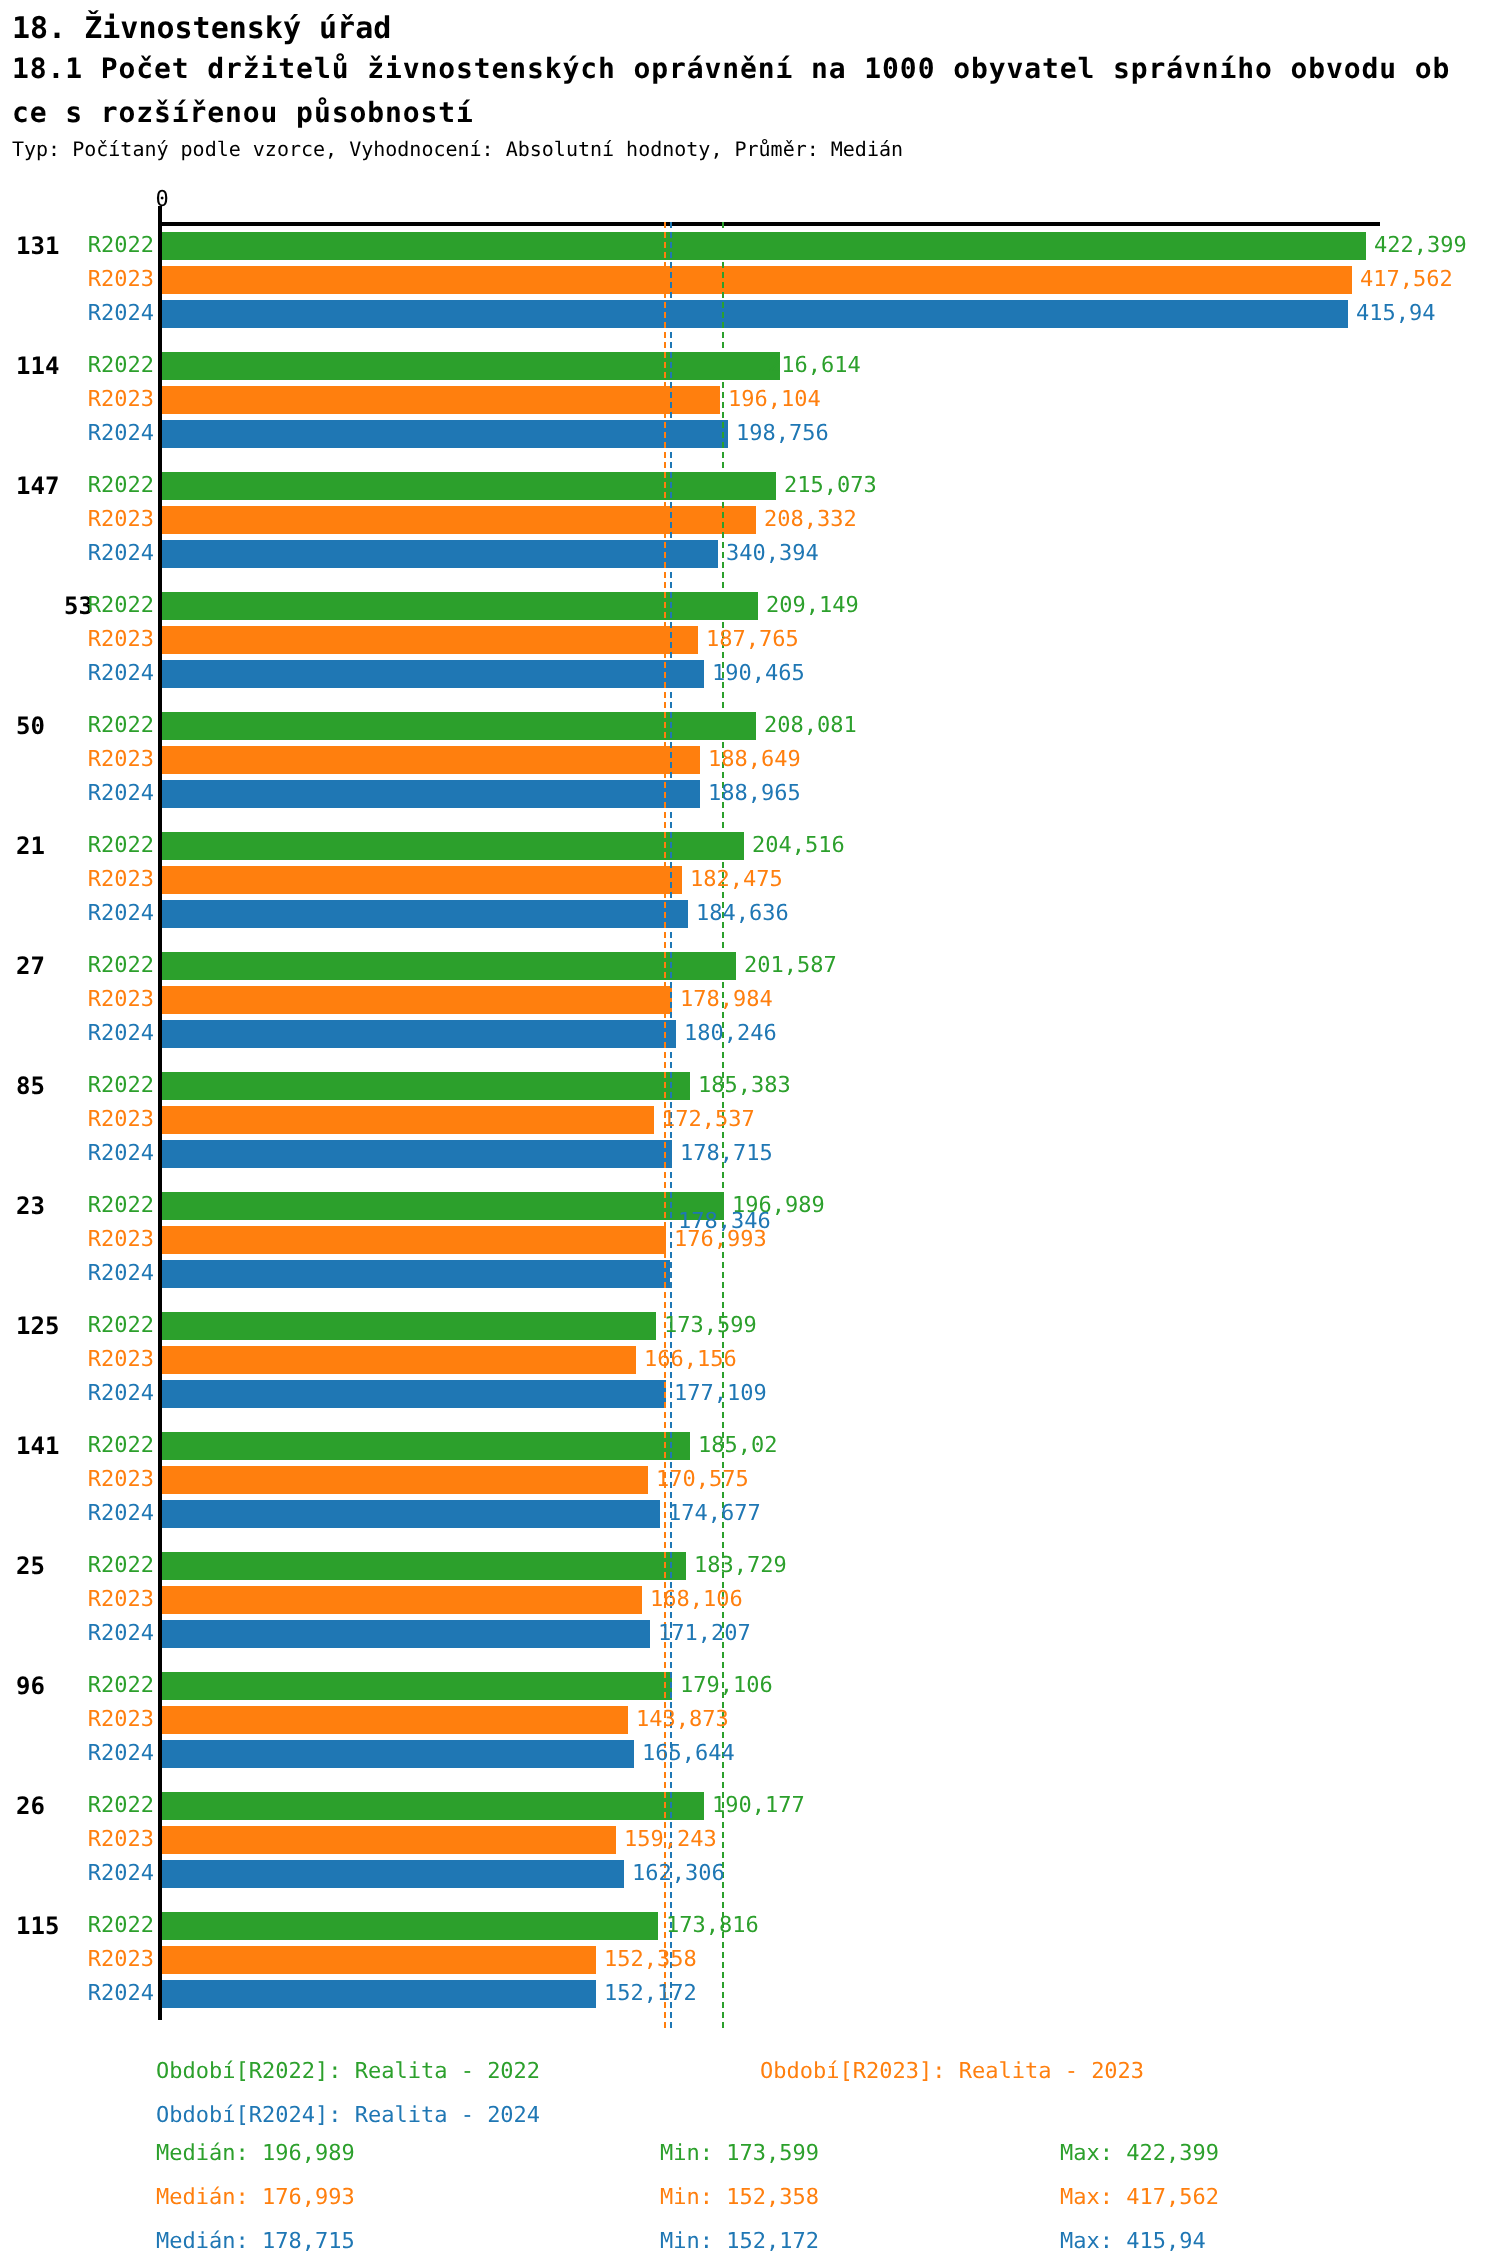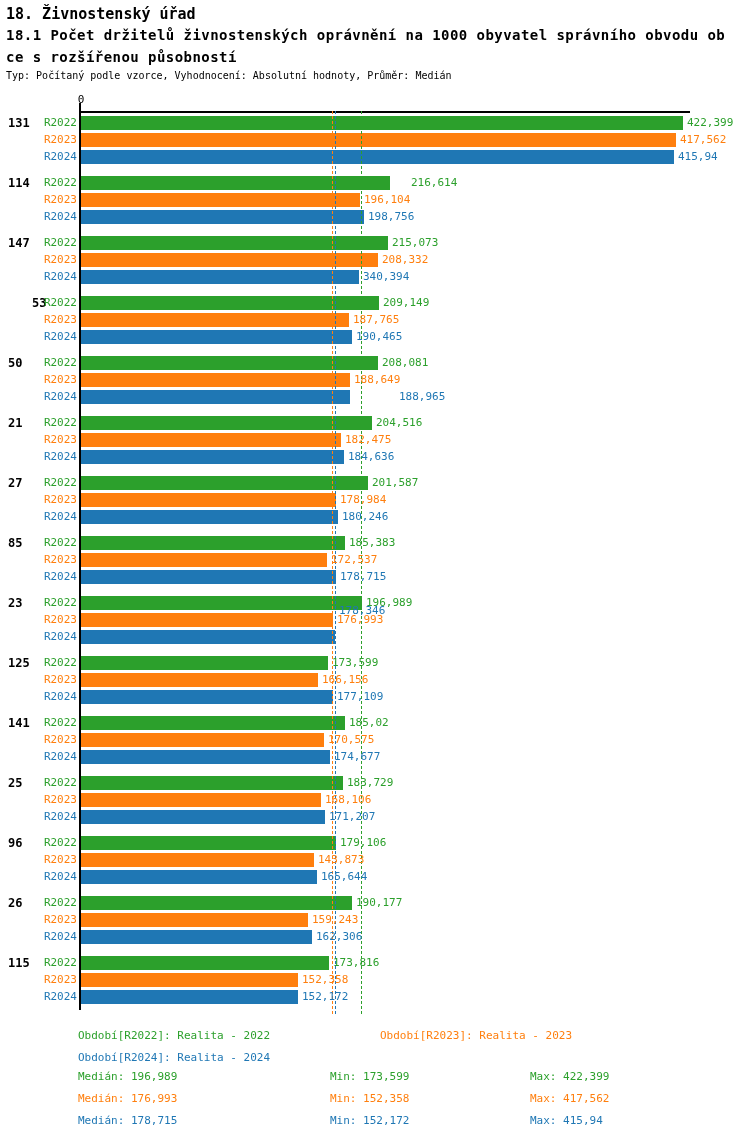--- a/index.html
+++ b/index.html
@@ -40,21 +40,21 @@
       <div class="val-label" style="left: 687px; top: 116px; color: rgb(44, 160, 44);">422,399</div>
       <div class="yr-label" style="top: 133px; color: rgb(255, 127, 14);">R2023</div>
       <div class="bar" style="left: 81px; top: 133px; width: 595px; background: rgb(255, 127, 14);"></div>
       <div class="val-label" style="left: 680px; top: 133px; color: rgb(255, 127, 14);">417,562</div>
       <div class="yr-label" style="top: 150px; color: rgb(31, 119, 180);">R2024</div>
       <div class="bar" style="left: 81px; top: 150px; width: 593px; background: rgb(31, 119, 180);"></div>
       <div class="val-label" style="left: 678px; top: 150px; color: rgb(31, 119, 180);">415,94</div>
       <div class="grp-label" style="top: 176px;">114</div>
       <div class="yr-label" style="top: 176px; color: rgb(44, 160, 44);">R2022</div>
       <div class="bar" style="left: 81px; top: 176px; width: 309px; background: rgb(44, 160, 44);"></div>
-      <div class="val-label" style="left: 411px; top: 176px; color: rgb(44, 160, 44); text-align: center;">216,614</div>
+      <div class="val-label" style="left: 384px; top: 176px; color: rgb(44, 160, 44); text-align: center;">216,614</div>
       <div class="yr-label" style="top: 193px; color: rgb(255, 127, 14);">R2023</div>
       <div class="bar" style="left: 81px; top: 193px; width: 279px; background: rgb(255, 127, 14);"></div>
       <div class="val-label" style="left: 364px; top: 193px; color: rgb(255, 127, 14);">196,104</div>
       <div class="yr-label" style="top: 210px; color: rgb(31, 119, 180);">R2024</div>
       <div class="bar" style="left: 81px; top: 210px; width: 283px; background: rgb(31, 119, 180);"></div>
       <div class="val-label" style="left: 368px; top: 210px; color: rgb(31, 119, 180);">198,756</div>
       <div class="grp-label" style="top: 236px;">147</div>
       <div class="yr-label" style="top: 236px; color: rgb(44, 160, 44);">R2022</div>
       <div class="bar" style="left: 81px; top: 236px; width: 307px; background: rgb(44, 160, 44);"></div>
       <div class="val-label" style="left: 392px; top: 236px; color: rgb(44, 160, 44);">215,073</div>
@@ -76,21 +76,21 @@
       <div class="val-label" style="left: 356px; top: 330px; color: rgb(31, 119, 180);">190,465</div>
       <div class="grp-label" style="top: 356px;">50</div>
       <div class="yr-label" style="top: 356px; color: rgb(44, 160, 44);">R2022</div>
       <div class="bar" style="left: 81px; top: 356px; width: 297px; background: rgb(44, 160, 44);"></div>
       <div class="val-label" style="left: 382px; top: 356px; color: rgb(44, 160, 44);">208,081</div>
       <div class="yr-label" style="top: 373px; color: rgb(255, 127, 14);">R2023</div>
       <div class="bar" style="left: 81px; top: 373px; width: 269px; background: rgb(255, 127, 14);"></div>
       <div class="val-label" style="left: 354px; top: 373px; color: rgb(255, 127, 14);">188,649</div>
       <div class="yr-label" style="top: 390px; color: rgb(31, 119, 180);">R2024</div>
       <div class="bar" style="left: 81px; top: 390px; width: 269px; background: rgb(31, 119, 180);"></div>
-      <div class="val-label" style="left: 354px; top: 390px; color: rgb(31, 119, 180); margin-left: 45px;">188,965</div>
+      <div class="val-label" style="left: 354px; top: 390px; color: rgb(31, 119, 180);">188,965</div>
       <div class="grp-label" style="top: 416px;">21</div>
       <div class="yr-label" style="top: 416px; color: rgb(44, 160, 44);">R2022</div>
       <div class="bar" style="left: 81px; top: 416px; width: 291px; background: rgb(44, 160, 44);"></div>
       <div class="val-label" style="left: 376px; top: 416px; color: rgb(44, 160, 44);">204,516</div>
       <div class="yr-label" style="top: 433px; color: rgb(255, 127, 14);">R2023</div>
       <div class="bar" style="left: 81px; top: 433px; width: 260px; background: rgb(255, 127, 14);"></div>
       <div class="val-label" style="left: 345px; top: 433px; color: rgb(255, 127, 14);">182,475</div>
       <div class="yr-label" style="top: 450px; color: rgb(31, 119, 180);">R2024</div>
       <div class="bar" style="left: 81px; top: 450px; width: 263px; background: rgb(31, 119, 180);"></div>
       <div class="val-label" style="left: 348px; top: 450px; color: rgb(31, 119, 180);">184,636</div>

